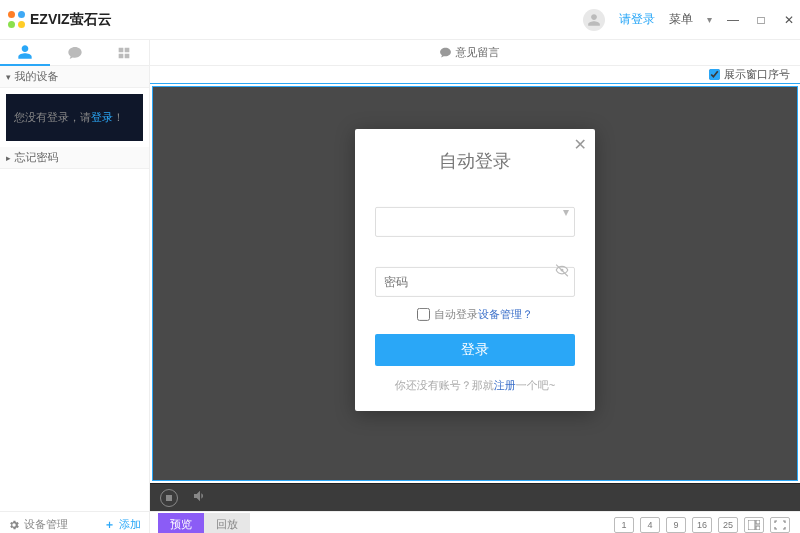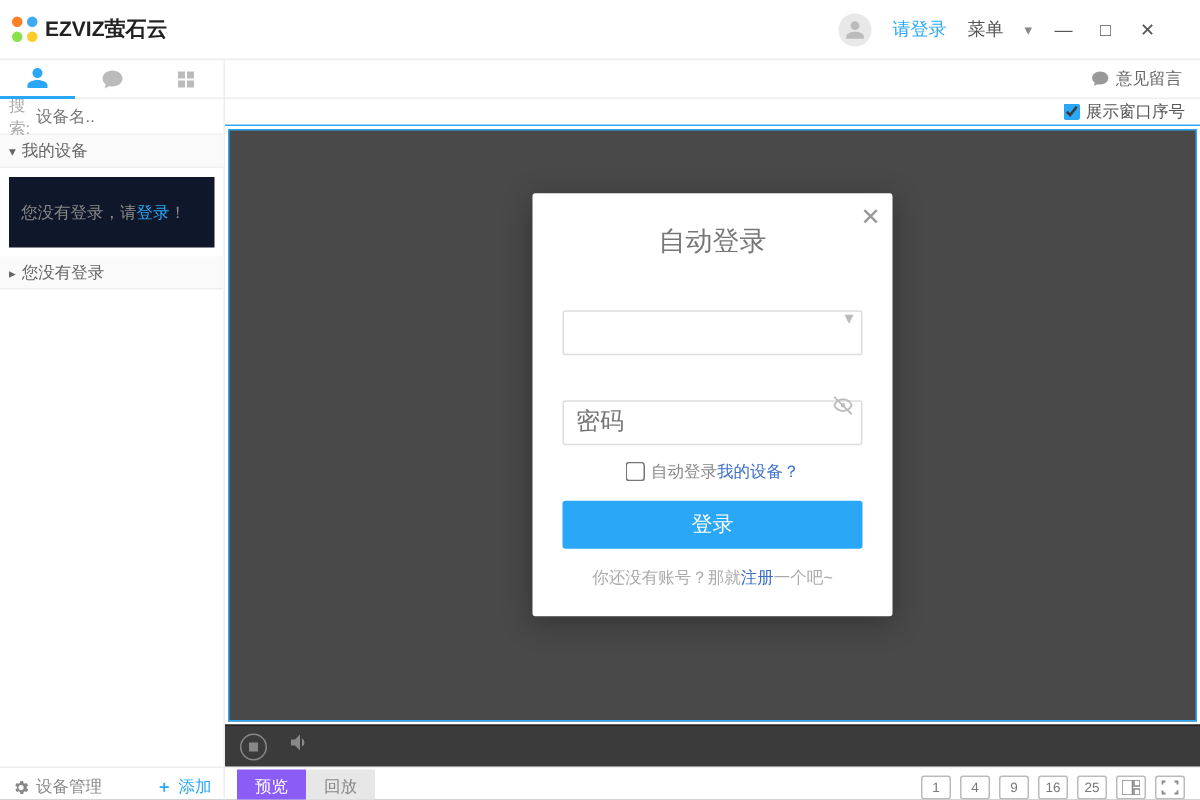--- a/index.html
+++ b/index.html
@@ -3,33 +3,33 @@
 <meta charset="utf-8">
 <style>
 * { margin: 0; padding: 0; box-sizing: border-box; font-family: "Microsoft YaHei", Arial, sans-serif; }
 html, body { width: 800px; height: 533px; overflow: hidden; background: #fff; }
 .titlebar { height: 40px; display: flex; align-items: center; border-bottom: 1px solid #eee; }
 .logo { display: flex; align-items: center; padding-left: 8px; gap: 4px; }
 .logo-dots { width: 18px; height: 18px; display: grid; grid-template-columns: 1fr 1fr; grid-template-rows: 1fr 1fr; gap: 2px; }
 .logo-dots span { width: 7px; height: 7px; border-radius: 50%; }
 .d1 { background: #ff7f27; } .d2 { background: #3fa9f5; } .d3 { background: #8be04e; } .d4 { background: #ffcd27; }
 .logo-text { font-weight: bold; font-size: 14px; color: #222; }
-.titlebar-right { margin-left: auto; display: flex; align-items: center; gap: 14px; padding-right: 28px; font-size: 12px; }
+.titlebar-right { margin-left: auto; display: flex; align-items: center; gap: 14px; padding-right: 4px; font-size: 12px; }
 .avatar { width: 22px; height: 22px; border-radius: 50%; background: #e8e8e8; display: flex; align-items: center; justify-content: center; }
 .avatar svg { width: 14px; height: 14px; fill: #bbb; }
 .login-link { color: #2aa7f7; cursor: pointer; }
 .menu-link { color: #555; cursor: pointer; }
 .win-btn { width: 14px; height: 14px; display: inline-flex; align-items: center; justify-content: center; cursor: pointer; color: #555; }
 .subbar { height: 26px; display: flex; align-items: center; border-bottom: 1px solid #eee; }
 .subbar-left { width: 150px; height: 26px; display: flex; align-items: center; border-right: 1px solid #eee; }
 .subbar-left .tab-icon { flex: 1; display: flex; align-items: center; justify-content: center; cursor: pointer; position: relative; height: 100%; }
 .tab-icon.active { border-bottom: 2px solid #2aa7f7; }
 .tab-icon svg { width: 16px; height: 16px; fill: #bbb; }
 .tab-icon.active svg { fill: #2aa7f7; }
-.subbar-right { flex: 1; display: flex; align-items: center; justify-content: flex-end; padding-right: 12px; gap: 6px; font-size: 11px; color: #666; }
+.subbar-right { flex: 1; display: flex; align-items: center; justify-content: center; padding-right: 12px; gap: 6px; font-size: 11px; color: #666; }
 .feedback { display: flex; align-items: center; gap: 4px; cursor: pointer; }
 .body { display: flex; height: calc(533px - 36px - 26px - 26px); }
 .sidebar { width: 150px; border-right: 1px solid #eee; display: flex; flex-direction: column; }
 .searchrow { height: 24px; display: flex; align-items: center; padding: 0 6px; gap: 4px; border-bottom: 1px solid #f0f0f0; font-size: 11px; color: #aaa; }
 .searchrow input { border: none; outline: none; flex: 1; font-size: 11px; color: #888; background: transparent; }
 .searchrow .iconbtn { width: 14px; height: 14px; display: flex; align-items: center; justify-content: center; color: #bbb; cursor: pointer; }
 .section-head { height: 22px; display: flex; align-items: center; padding: 0 6px; font-size: 11px; color: #666; border-bottom: 1px solid #f0f0f0; background: #fafafa; cursor: pointer; gap: 4px; }
 .devices-box { background: #0f172a; margin: 6px; padding: 16px 8px; font-size: 11px; color: #888; text-align: left; }
 .devices-box .lk { color: #2aa7f7; cursor: pointer; }
 .viewer { flex: 1; display: flex; flex-direction: column; background: #fff; position: relative; }
@@ -46,21 +46,21 @@
 .bb-left .add { color: #2aa7f7; display: flex; align-items: center; gap: 4px; cursor: pointer; }
 .bb-mid { display: flex; align-items: center; gap: 0; padding-left: 8px; height: 100%; }
 .seg { font-size: 11px; color: #888; padding: 4px 12px; background: #e7e7e7; cursor: pointer; }
 .seg.active { background: #8b5cf6; color: #fff; }
 .bb-right { margin-left: auto; display: flex; align-items: center; gap: 6px; padding-right: 10px; }
 .gridbtn { width: 20px; height: 16px; border: 1px solid #bbb; border-radius: 2px; font-size: 9px; color: #777; display: flex; align-items: center; justify-content: center; cursor: pointer; background: #fff; }
 .modal { position: absolute; top: 50%; left: 50%; transform: translate(-50%, -55%); width: 240px; background: #fff; border-radius: 2px; box-shadow: 0 4px 20px rgba(0,0,0,.3); padding: 14px 20px 18px; }
 .modal .close { position: absolute; right: 8px; top: 6px; color: #999; cursor: pointer; font-size: 16px; }
 .modal h2 { text-align: center; font-weight: normal; color: #777; font-size: 18px; margin: 6px 0 14px; }
 .modal .fld { position: relative; margin-bottom: 10px; }
-.modal .fld input { width: 100%; height: 30px; border: 1px solid #ddd; border-radius: 2px; padding: 0 26px 0 8px; font-size: 16px; color: #8b5cf6; outline: none; margin-top: 20px; }
+.modal .fld input { width: 100%; height: 30px; border: 1px solid #ddd; border-radius: 2px; padding: 0 26px 0 8px; font-size: 12px; color: #8b5cf6; outline: none; margin-top: 20px; }
 .modal .fld .ricon { position: absolute; right: 6px; top: 50%; transform: translateY(-50%); color: #bbb; cursor: pointer; font-size: 12px; }
 .modal .row2 { display: flex; align-items: center; justify-content: center; font-size: 11px; margin: 4px 0 12px; }
 .modal .row2 label { color: #888; display: flex; align-items: center; gap: 4px; cursor: pointer; }
 .modal .row2 a { color: #3b6fc9; cursor: pointer; }
 .modal .submit { width: 100%; height: 32px; background: #2aa7f7; border: none; color: #fff; font-size: 14px; border-radius: 2px; cursor: pointer; }
 .modal .reg { text-align: center; font-size: 11px; color: #aaa; margin-top: 12px; }
 .modal .reg a { color: #3b6fc9; cursor: pointer; }
 </style>
 </head>
 <body>
@@ -113,41 +113,30 @@
       <svg width="13" height="13" viewBox="0 0 24 24" fill="#999">
           <path d="M12 3C6.5 3 2 6.6 2 11c0 2.4 1.3 4.5 3.4 6L4 21l4.6-2.3c1.1.2 2.2.3 3.4.3 5.5 0 10-3.6 10-8S17.5 3 12 3z"></path>
         </svg>
       <span>意见留言</span>
     </span>
   </div>
 </div>
 
 <div class="body">
   <div class="sidebar">
-    <div class="searchrow">
-      <span>搜索:</span>
-      <input placeholder="设备名.." style="">
-      <span class="iconbtn">⊘</span>
-      <span class="iconbtn">
-          <svg width="12" height="12" viewBox="0 0 24 24" fill="#bbb">
-            <path d="M15.5 14h-.8l-.3-.3A6.5 6.5 0 1 0 14 15.5l.3.3v.8l5 5 1.5-1.5-5-5zm-6 0A4.5 4.5 0 1 1 14 9.5 4.5 4.5 0 0 1 9.5 14z"></path>
-          </svg>
-        </span>
-      <span class="iconbtn" style="border:1px solid #ddd;border-radius:2px;width:16px;height:14px;font-size:10px">≡</span>
-    </div>
     <div class="section-head">
       <span style="font-size:9px">▾</span>
       <span>我的设备</span>
     </div>
     <div class="devices-box">
       <span>您没有登录，请</span><span class="lk">登录</span><span>！</span>
     </div>
     <div class="section-head">
       <span style="font-size:9px">▸</span>
-      <span>您没有登录</span>
+      <span>忘记密码</span>
     </div>
   </div>
 
   <div class="viewer">
     <div class="viewer-top">
       <input type="checkbox" checked="" style="">
       <span>展示窗口序号</span>
     </div>
     <div class="stage">
 
@@ -163,21 +152,21 @@
           <span class="ricon"><svg width="14" height="14" viewBox="0 0 24 24" fill="#bbb">
                 <path d="M12 6a9.77 9.77 0 0 1 8.82 5.5A9.77 9.77 0 0 1 12 17a9.77 9.77 0 0 1-8.82-5.5A9.77 9.77 0 0 1 12 6m0-2C7 4 2.73 7.11 1 11.5 2.73 15.89 7 19 12 19s9.27-3.11 11-7.5C21.27 7.11 17 4 12 4zm0 5a2.5 2.5 0 1 1 0 5 2.5 2.5 0 0 1 0-5z"></path>
                 <path d="M2 2l20 20" stroke="#bbb" stroke-width="2"></path>
               </svg></span>
         </div>
         <div class="row2">
           <label>
               <input type="checkbox" style=""> 
               <span>自动登录</span>
             </label>
-          <a>我的设备？</a>
+          <a>设备管理？</a>
         </div>
         <button class="submit">登录</button>
         <div class="reg">
           <span>你还没有账号？那就</span><a>注册</a><span>一个吧~</span>
         </div>
       </div>
     </div>
     <div class="stage-bar">
       <span class="ctl">
           <span class="sq"></span>

